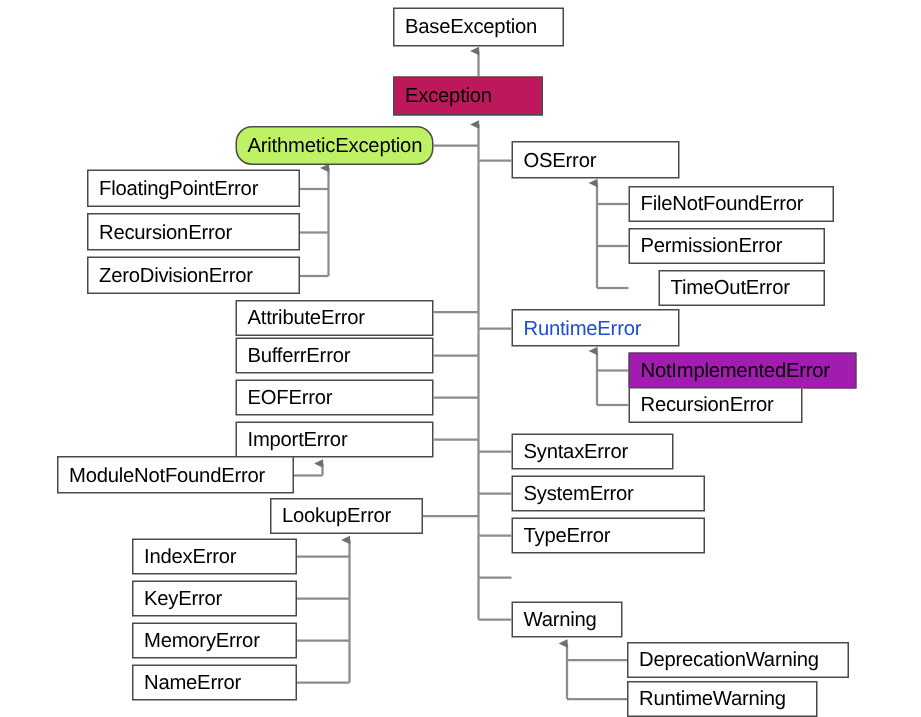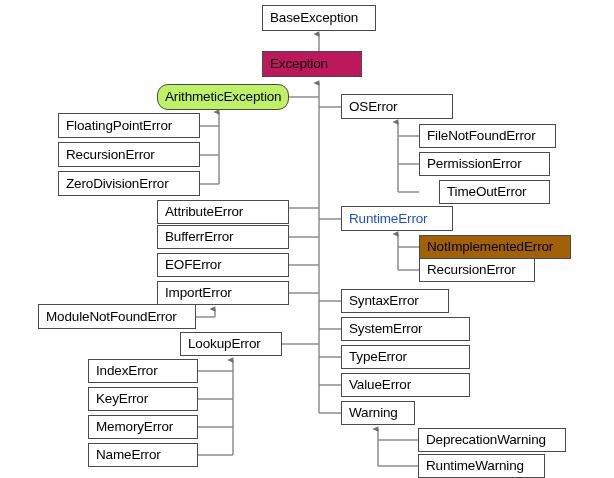--- a/index.html
+++ b/index.html
@@ -128,22 +128,21 @@
   <div class="node" style="left: 180px; top: 332px; width: 102px; height: 24px; border-color: rgb(74, 74, 74); background: rgb(255, 255, 255); color: rgb(0, 0, 0);">LookupError</div>
   <div class="node" style="left: 88px; top: 359px; width: 110px; height: 24px; border-color: rgb(74, 74, 74); background: rgb(255, 255, 255); color: rgb(0, 0, 0);">IndexError</div>
   <div class="node" style="left: 88px; top: 387px; width: 110px; height: 24px; border-color: rgb(74, 74, 74); background: rgb(255, 255, 255); color: rgb(0, 0, 0);">KeyError</div>
   <div class="node" style="left: 88px; top: 415px; width: 110px; height: 24px; border-color: rgb(74, 74, 74); background: rgb(255, 255, 255); color: rgb(0, 0, 0);">MemoryError</div>
   <div class="node" style="left: 88px; top: 443px; width: 110px; height: 24px; border-color: rgb(74, 74, 74); background: rgb(255, 255, 255); color: rgb(0, 0, 0);">NameError</div>
   <div class="node" style="left: 341px; top: 94px; width: 112px; height: 25px; border-color: rgb(74, 74, 74); background: rgb(255, 255, 255); color: rgb(0, 0, 0);">OSError</div>
   <div class="node" style="left: 419px; top: 124px; width: 137px; height: 24px; border-color: rgb(74, 74, 74); background: rgb(255, 255, 255); color: rgb(0, 0, 0);">FileNotFoundError</div>
   <div class="node" style="left: 419px; top: 152px; width: 131px; height: 24px; border-color: rgb(74, 74, 74); background: rgb(255, 255, 255); color: rgb(0, 0, 0);">PermissionError</div>
   <div class="node" style="left: 419px; top: 180px; width: 111px; height: 24px; border-color: rgb(74, 74, 74); background: rgb(255, 255, 255); color: rgb(0, 0, 0); margin-left: 20px;">TimeOutError</div>
   <div class="node" style="left: 341px; top: 206px; width: 112px; height: 25px; border-color: rgb(74, 74, 74); background: rgb(255, 255, 255); color: #1d4ed8;">RuntimeError</div>
-  <div class="node" style="left: 419px; top: 235px; width: 152px; height: 24px; border-color: rgb(74, 74, 74); background: #a16207; color: rgb(0, 0, 0);">NotImplementedError</div>
+  <div class="node" style="left: 419px; top: 235px; width: 152px; height: 24px; border-color: rgb(74, 74, 74); background: #a21caf; color: rgb(0, 0, 0);">NotImplementedError</div>
   <div class="node" style="left: 419px; top: 258px; width: 116px; height: 24px; border-color: rgb(74, 74, 74); background: rgb(255, 255, 255); color: rgb(0, 0, 0);">RecursionError</div>
   <div class="node" style="left: 341px; top: 289px; width: 108px; height: 24px; border-color: rgb(74, 74, 74); background: rgb(255, 255, 255); color: rgb(0, 0, 0);">SyntaxError</div>
   <div class="node" style="left: 341px; top: 317px; width: 129px; height: 24px; border-color: rgb(74, 74, 74); background: rgb(255, 255, 255); color: rgb(0, 0, 0);">SystemError</div>
   <div class="node" style="left: 341px; top: 345px; width: 129px; height: 24px; border-color: rgb(74, 74, 74); background: rgb(255, 255, 255); color: rgb(0, 0, 0);">TypeError</div>
-  <div class="node" style="left: 341px; top: 373px; width: 129px; height: 24px; border-color: rgb(74, 74, 74); background: rgb(255, 255, 255); color: rgb(0, 0, 0);">ValueError</div>
   <div class="node" style="left: 341px; top: 401px; width: 74px; height: 24px; border-color: rgb(74, 74, 74); background: rgb(255, 255, 255); color: rgb(0, 0, 0);">Warning</div>
   <div class="node" style="left: 418px; top: 428px; width: 148px; height: 24px; border-color: rgb(74, 74, 74); background: rgb(255, 255, 255); color: rgb(0, 0, 0);">DeprecationWarning</div>
   <div class="node" style="left: 418px; top: 454px; width: 127px; height: 24px; border-color: rgb(74, 74, 74); background: rgb(255, 255, 255); color: rgb(0, 0, 0);">RuntimeWarning</div>
 </div>
 
 </body></html>

